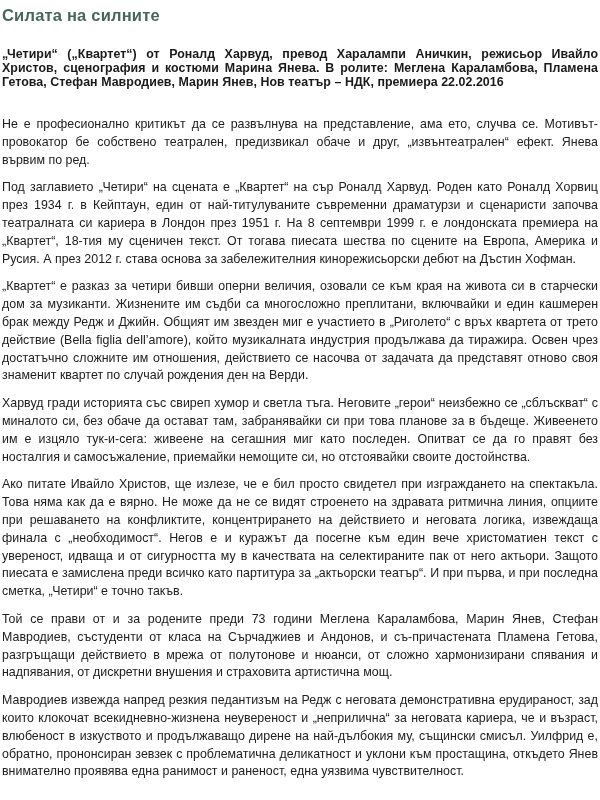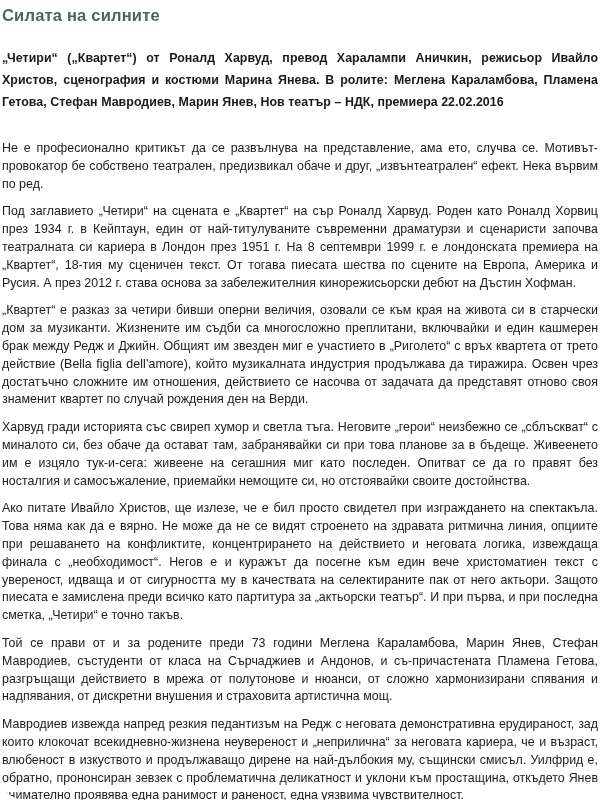--- a/index.html
+++ b/index.html
@@ -14,37 +14,36 @@
     overflow: hidden;
     font-family: "Liberation Sans", "DejaVu Sans", sans-serif;
   }
   .page {
     width: 600px;
     height: 800px;
     box-sizing: border-box;
     padding: 5px 2px 0 2px;
     background: #ffffff;
     overflow: hidden;
-    border-radius: 25px;
   }
   .article-title {
     font-size: 16.5px;
     font-weight: bold;
     color: #47675a;
     letter-spacing: 0.2px;
     margin: 0 0 22px 0;
     line-height: 20px;
     white-space: nowrap;
   }
   .lead {
     font-size: 12.4px;
     font-weight: bold;
     color: #1a1a1a;
     text-align: justify;
-    line-height: 22px;
+    line-height: 14px;
     margin: 0 0 27px 0;
     letter-spacing: 0.05px;
   }
   .body-para {
     font-size: 12.4px;
     font-weight: normal;
     color: #202020;
     text-align: justify;
     line-height: 17.8px;
     margin: 0 0 10px 0;
@@ -56,21 +55,21 @@
 </style>
 </head>
 <body>
 
 <div class="page">
 
   <h1 class="article-title">Силата на силните</h1>
 
   <p class="lead">„Четири“ („Квартет“) от Роналд Харвуд, превод Харалампи Аничкин, режисьор Ивайло Христов, сценография и костюми Марина Янева. В ролите: Меглена Караламбова, Пламена Гетова, Стефан Мавродиев, Марин Янев, Нов театър – НДК, премиера 22.02.2016</p>
 
-  <p class="body-para">Не е професионално критикът да се развълнува на представление, ама ето, случва се. Мотивът-провокатор бе собствено театрален, предизвикал обаче и друг, „извънтеатрален“ ефект. Нека вървим по ред.</p>
+  <p class="body-para">Не е професионално критикът да се развълнува на представление, ама ето, случва се. Мотивът-провокатор бе собствено театрален, предизвикал обаче и друг, „извънтеатрален“ ефект. Янева вървим по ред.</p>
 
   <p class="body-para">Под заглавието „Четири“ на сцената е „Квартет“ на сър Роналд Харвуд. Роден като Роналд Хорвиц през 1934 г. в Кейптаун, един от най-титулуваните съвременни драматурзи и сценаристи започва театралната си кариера в Лондон през 1951 г. На 8 септември 1999 г. е лондонската премиера на „Квартет“, 18-тия му сценичен текст. От тогава пиесата шества по сцените на Европа, Америка и Русия. А през 2012 г. става основа за забележителния кинорежисьорски дебют на Дъстин Хофман.</p>
 
   <p class="body-para">„Квартет“ е разказ за четири бивши оперни величия, озовали се към края на живота си в старчески дом за музиканти. Жизнените им съдби са многосложно преплитани, включвайки и един кашмерен брак между Редж и Джийн. Общият им звезден миг е участието в „Риголето“ с връх квартета от трето действие (Bella figlia dell’amore), който музикалната индустрия продължава да тиражира. Освен чрез достатъчно сложните им отношения, действието се насочва от задачата да представят отново своя знаменит квартет по случай рождения ден на Верди.</p>
 
   <p class="body-para">Харвуд гради историята със свиреп хумор и светла тъга. Неговите „герои“ неизбежно се „сблъскват“ с миналото си, без обаче да остават там, забранявайки си при това планове за в бъдеще. Живеенето им е изцяло тук-и-сега: живеене на сегашния миг като последен. Опитват се да го правят без носталгия и самосъжаление, приемайки немощите си, но отстоявайки своите достойнства.</p>
 
   <p class="body-para">Ако питате Ивайло Христов, ще излезе, че е бил просто свидетел при изграждането на спектакъла. Това няма как да е вярно. Не може да не се видят строенето на здравата ритмична линия, опциите при решаването на конфликтите, концентрирането на действието и неговата логика, извеждаща финала с „необходимост“. Негов е и куражът да посегне към един вече христоматиен текст с увереност, идваща и от сигурността му в качествата на селектираните пак от него актьори. Защото пиесата е замислена преди всичко като партитура за „актьорски театър“. И при първа, и при последна сметка, „Четири“ е точно такъв.</p>
 
   <p class="body-para">Той се прави от и за родените преди 73 години Меглена Караламбова, Марин Янев, Стефан Мавродиев, състуденти от класа на Сърчаджиев и Андонов, и съ-причастената Пламена Гетова, разгръщащи действието в мрежа от полутонове и нюанси, от сложно хармонизирани спявания и надпявания, от дискретни внушения и страховита артистична мощ.</p>

